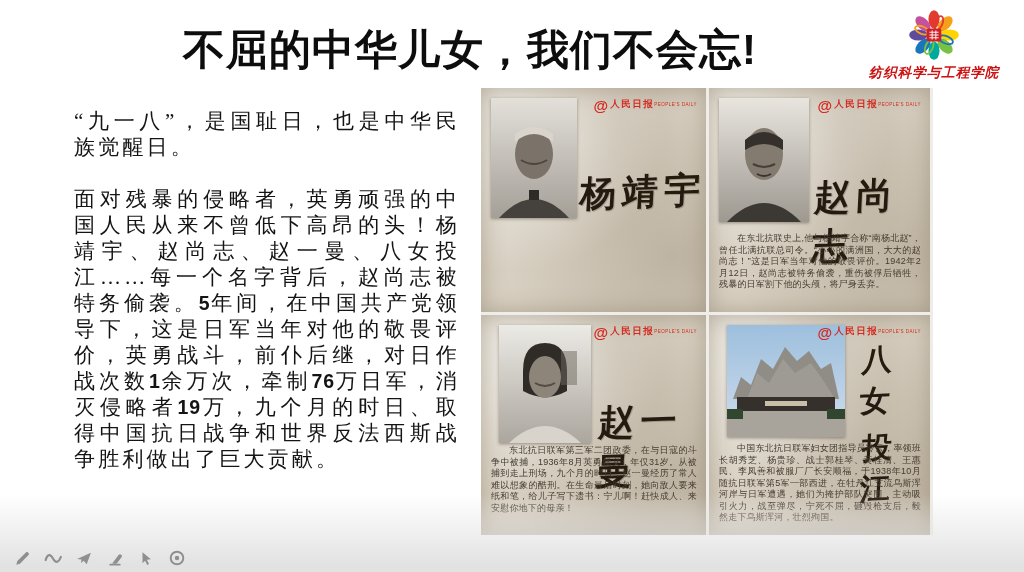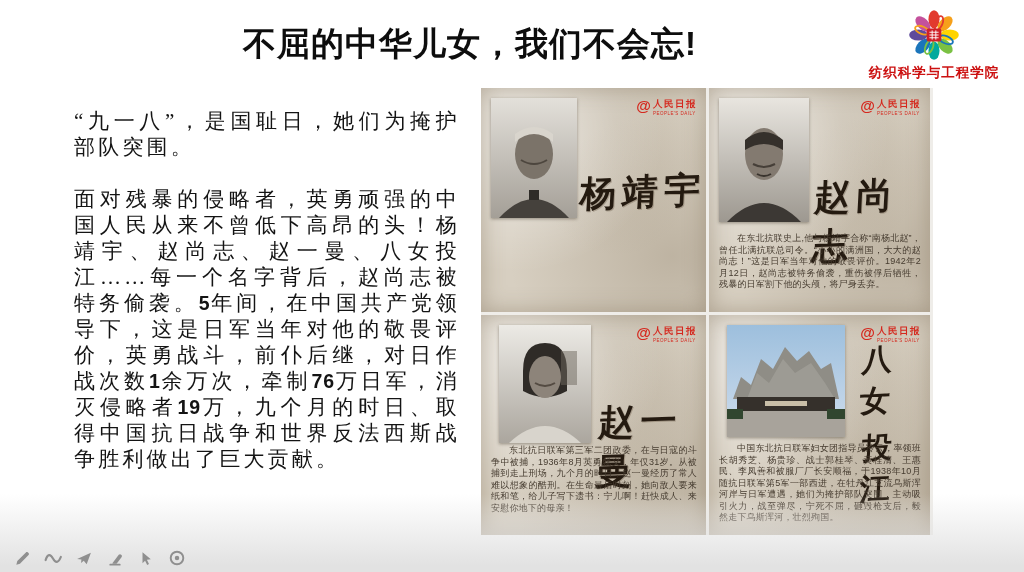--- a/index.html
+++ b/index.html
@@ -1,25 +1,25 @@
 <!DOCTYPE html>
 <html><head>
 <meta charset="utf-8">
 <style>
   html,body{margin:0;padding:0;}
   .slide{position:relative;width:1024px;height:572px;background:#ffffff;overflow:hidden;
          font-family:"Liberation Sans",sans-serif;}
   
   .title{position:absolute;left:0;top:22px;width:940px;text-align:center;
-         font-size:33px;font-weight:bold;color:#0d0d0d;letter-spacing:1px;
+         font-size:42px;font-weight:bold;color:#0d0d0d;letter-spacing:1px;
          font-family:"Liberation Sans",sans-serif;}
   
   .college{position:absolute;top:8px;right:22px;width:136px;text-align:center;}
   .college .emblem{display:block;margin:0 auto 2px auto;}
-  .college .cname{font-family:"DejaVu Serif",serif;font-weight:bold;
+  .college .cname{font-family:"DejaVu Serif",serif;font-style:italic;font-weight:bold;
          font-size:13.5px;color:#cc1111;white-space:nowrap;letter-spacing:1px;}
   
   .intro{position:absolute;left:74px;top:108px;width:386px;color:#141414;
          font-family:"Liberation Serif",serif;font-size:21px;line-height:26px;
          letter-spacing:3.2px;text-align:justify;}
   .intro p{margin:0;}
   .intro p + p{margin-top:26px;}
   .num{font-family:"Liberation Sans",sans-serif;font-weight:bold;font-size:19.5px;letter-spacing:1px;}
   
   .collage{position:absolute;left:481px;top:88px;width:452px;height:447px;
@@ -27,21 +27,21 @@
            gap:3px;background:#efede9;}
   .card{position:relative;overflow:hidden;background:
         radial-gradient(ellipse at 15% 20%, rgba(255,255,255,.55), rgba(255,255,255,0) 55%),
         radial-gradient(ellipse at 85% 75%, rgba(125,108,82,.28), rgba(125,108,82,0) 60%),
         radial-gradient(ellipse at 60% 15%, rgba(135,120,95,.18), rgba(135,120,95,0) 50%),
         #d7cfc1;
         box-shadow:inset 0 0 22px rgba(105,88,60,.38);}
   .portrait{position:absolute;left:10px;top:10px;box-shadow:0 1px 3px rgba(60,50,35,.45);}
   .pd{position:absolute;top:11px;right:9px;display:flex;align-items:flex-start;gap:2px;}
   .pd-at{font-size:15px;font-weight:bold;color:#d5281e;line-height:14px;}
-  .pd-col{display:flex;flex-direction:column;line-height:9px;}
+  .pd-col{display:flex;flex-direction:row;line-height:9px;}
   .pd-name{font-size:9.5px;font-weight:bold;color:#d5281e;letter-spacing:1.5px;}
   .pd-sub{font-size:4.5px;color:#d5281e;letter-spacing:.5px;margin-top:1px;}
   .card-name{position:absolute;font-family:"DejaVu Serif",serif;font-weight:bold;
         color:#241a10;font-size:36px;letter-spacing:6px;transform:skewX(-5deg) rotate(-2deg);
         text-shadow:1px 1px 0 rgba(60,40,20,.25);}
   .card-body{position:absolute;left:10px;right:9px;font-size:9px;line-height:11.5px;
         color:#453b2f;text-align:justify;text-indent:2em;letter-spacing:.2px;}
   .vname{position:absolute;display:flex;flex-direction:column;gap:6px;align-items:center;}
   .vname span{font-family:"DejaVu Serif",serif;font-weight:bold;color:#241a10;
         font-size:30px;letter-spacing:8px;transform:skewX(-6deg) rotate(-3deg);}
@@ -98,21 +98,21 @@
             <ellipse transform="rotate(292)" cx="0" cy="-14" rx="4" ry="8" fill="none" stroke="#f6a01a" stroke-width="2"></ellipse>
           </g>
         <rect x="-8" y="-7" width="16" height="14" rx="2" fill="#cf2027"></rect>
         <path d="M-5-3h10M-5 0h10M-5 3h10M-2-5v10M2-5v10" stroke="#ffffff" stroke-width="1"></path>
       </g>
     </svg>
     <div class="cname">纺织科学与工程学院</div>
   </div>
 
   <div class="intro">
-    <p><span>“九一八”，是国耻日，她们为掩护部队突围。</span></p>
+    <p><span>“九一八”，是国耻日，也是中华民族觉醒日。</span></p>
     <p><span>面对残暴的侵略者，英勇顽强的中国人民从来不曾低下高昂的头！杨靖宇、赵尚志、赵一曼、八女投江……每一个名字背后，赵尚志被特务偷袭。</span><span class="num">5</span><span>年间，在中国共产党领导下，这是日军当年对他的敬畏评价，英勇战斗，前仆后继，对日作战次数</span><span class="num">1</span><span>余万次，牵制</span><span class="num">76</span><span>万日军，消灭侵略者</span><span class="num">19</span><span>万，九个月的时日、取得中国抗日战争和世界反法西斯战争胜利做出了巨大贡献。</span></p>
   </div>
 
   <div class="collage">
 
     <div class="card">
       <svg class="portrait" width="86" height="120" viewBox="0 0 86 120">
         <defs>
             <linearGradient id="pg1" x1="0" y1="0" x2="0" y2="1">
           <stop offset="0" stop-color="#e3e0da"></stop>

